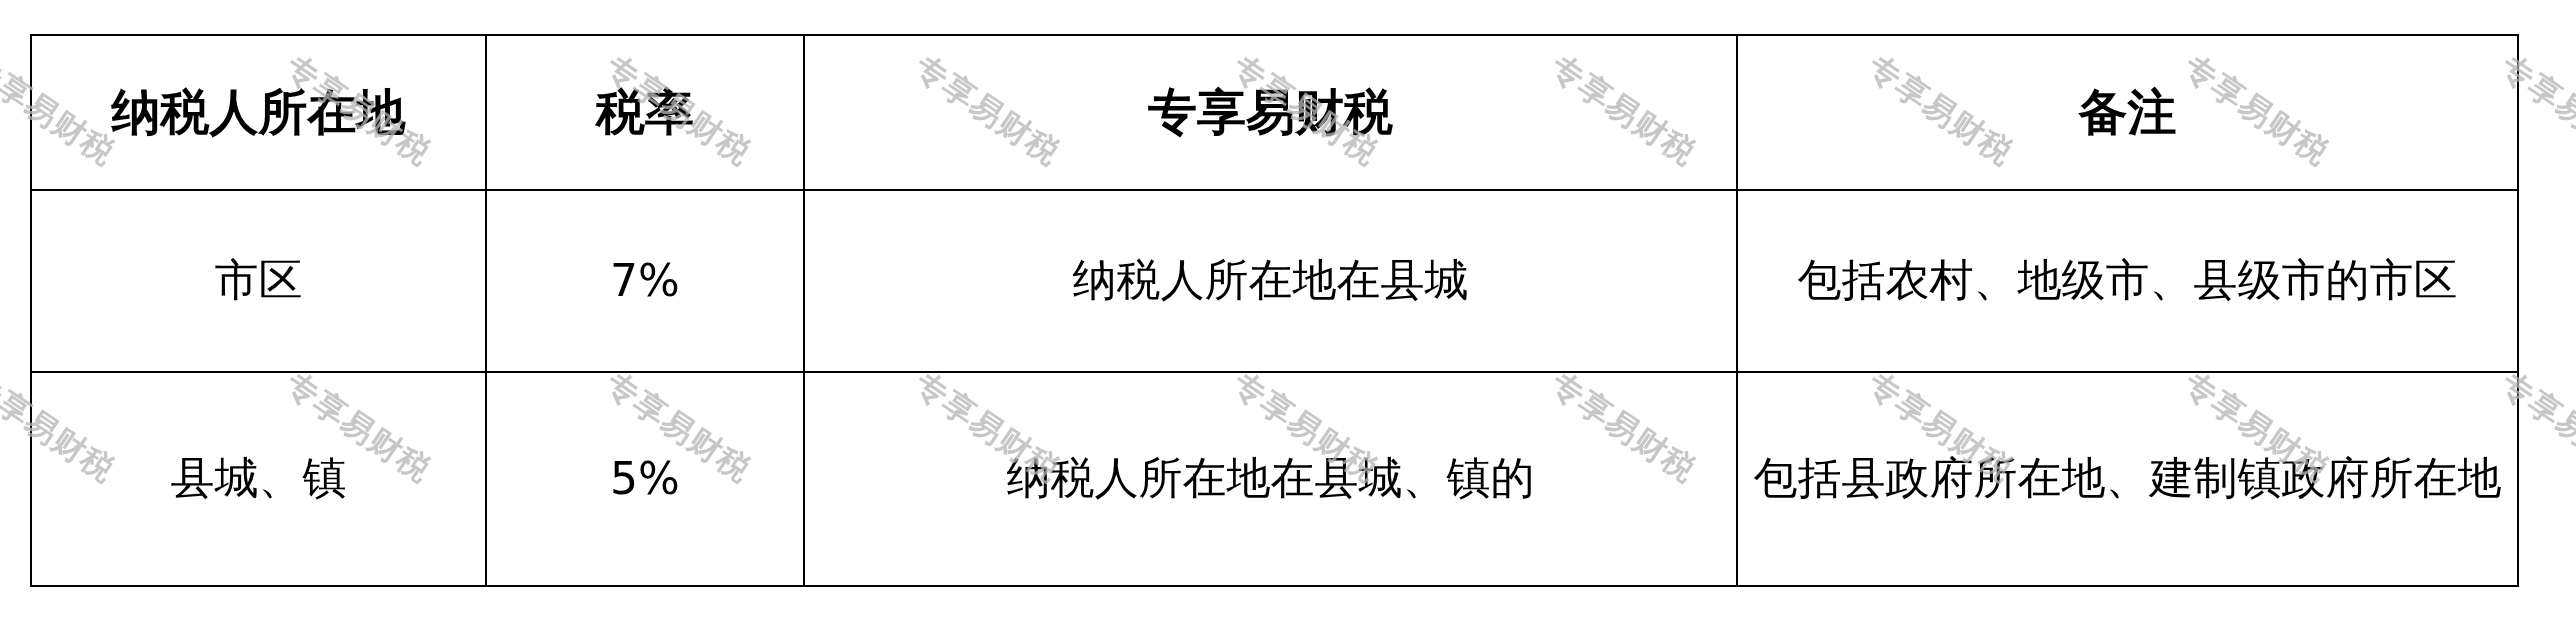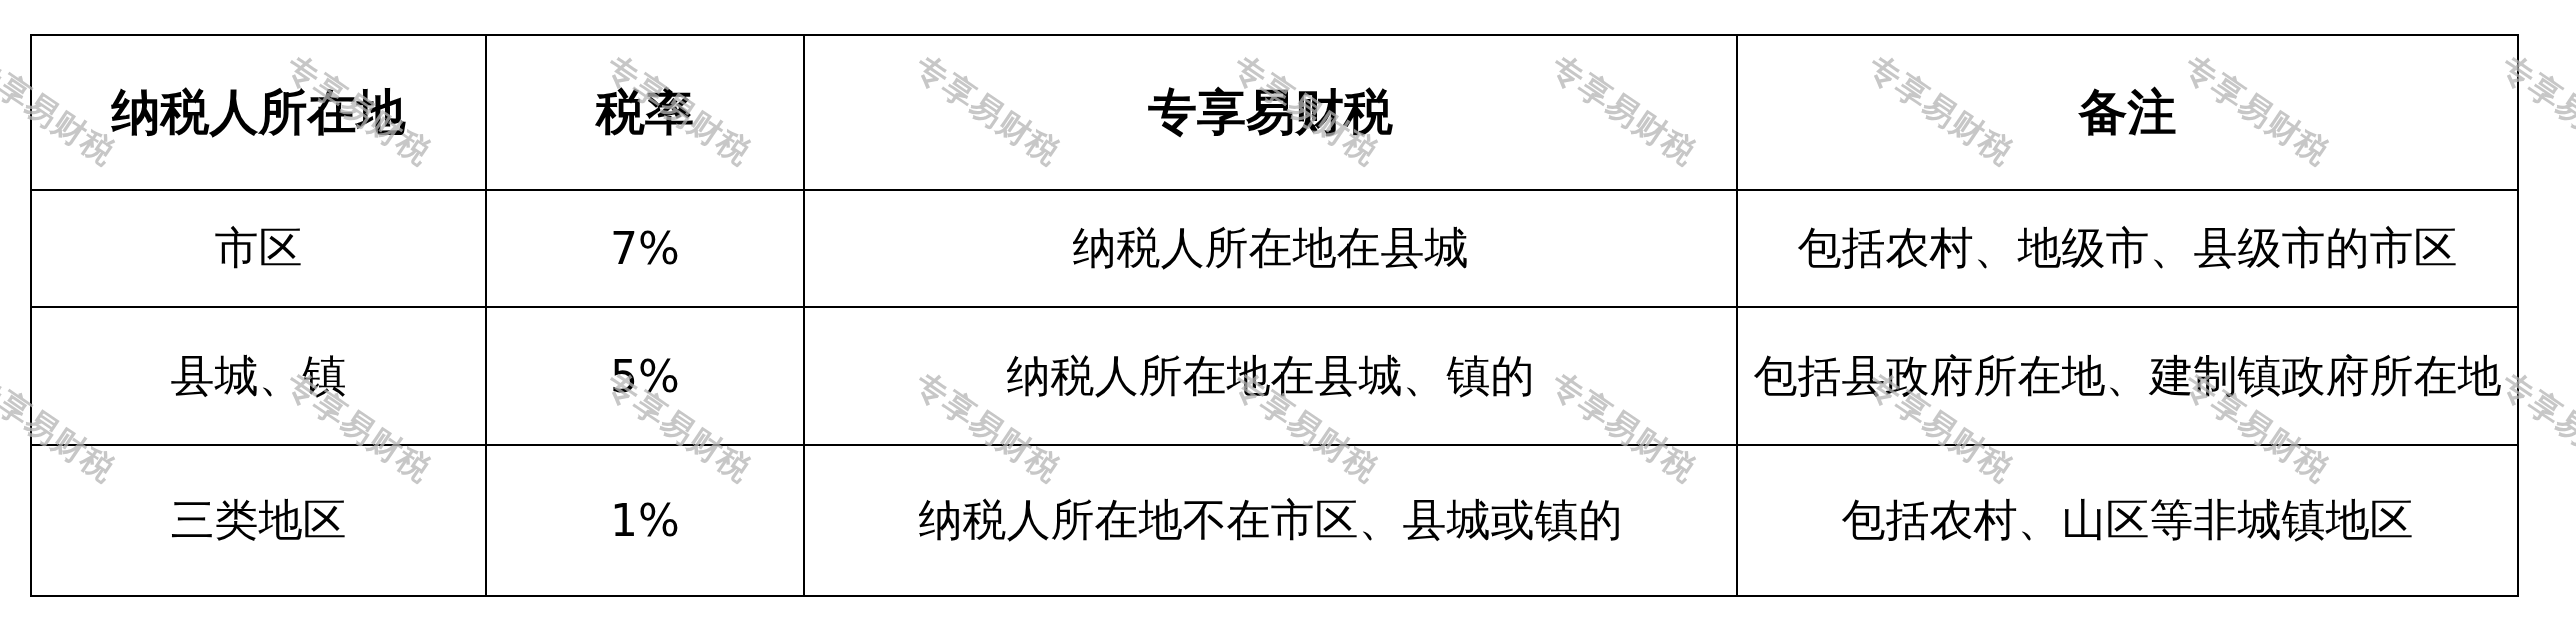--- a/index.html
+++ b/index.html
@@ -90,26 +90,20 @@
       <td>7%</td>
       <td>纳税人所在地在县城</td>
       <td>包括农村、地级市、县级市的市区</td>
     </tr>
     <tr class="row-2">
       <td>县城、镇</td>
       <td>5%</td>
       <td>纳税人所在地在县城、镇的</td>
       <td>包括县政府所在地、建制镇政府所在地</td>
     </tr>
-    <tr class="row-3">
-      <td>三类地区</td>
-      <td>1%</td>
-      <td>纳税人所在地不在市区、县城或镇的</td>
-      <td>包括农村、山区等非城镇地区</td>
-    </tr>
   </tbody>
 </table>
 
 <div class="watermark-layer">
   <span class="watermark" style="left:42px;top:111px">专享易财税</span>
   <span class="watermark" style="left:358px;top:111px">专享易财税</span>
   <span class="watermark" style="left:678px;top:111px">专享易财税</span>
   <span class="watermark" style="left:987px;top:111px">专享易财税</span>
   <span class="watermark" style="left:1305px;top:111px">专享易财税</span>
   <span class="watermark" style="left:1623px;top:111px">专享易财税</span>

